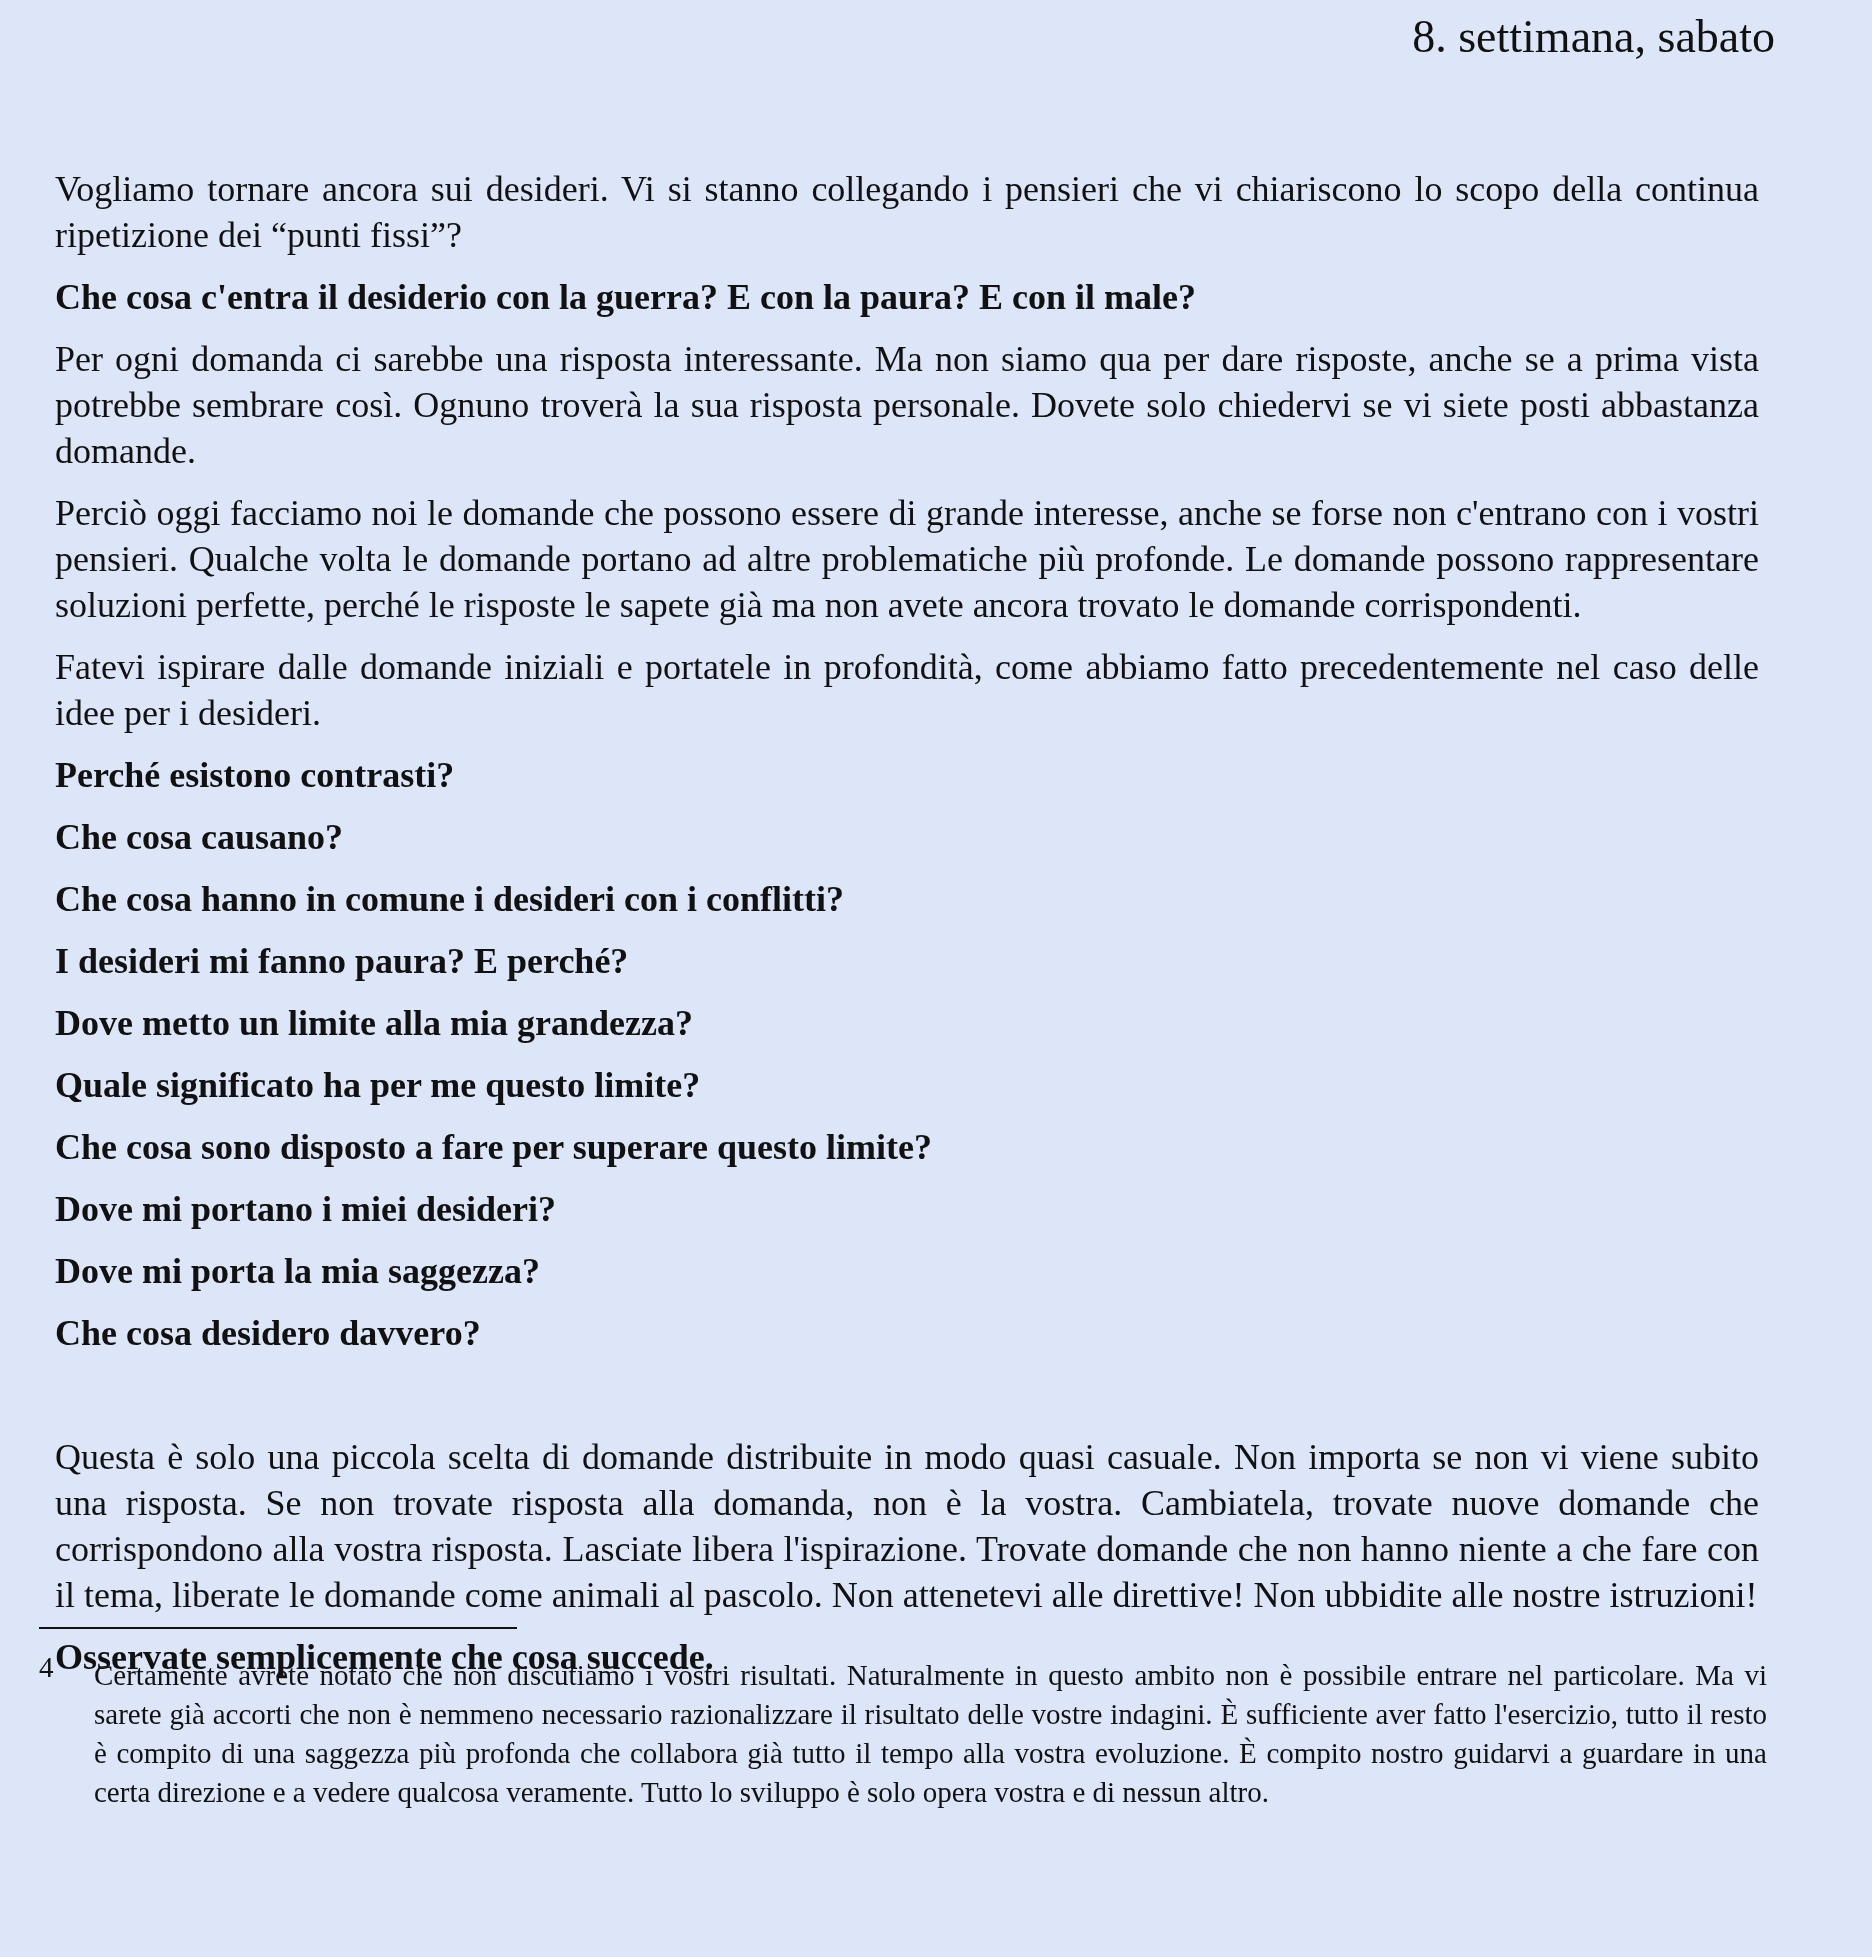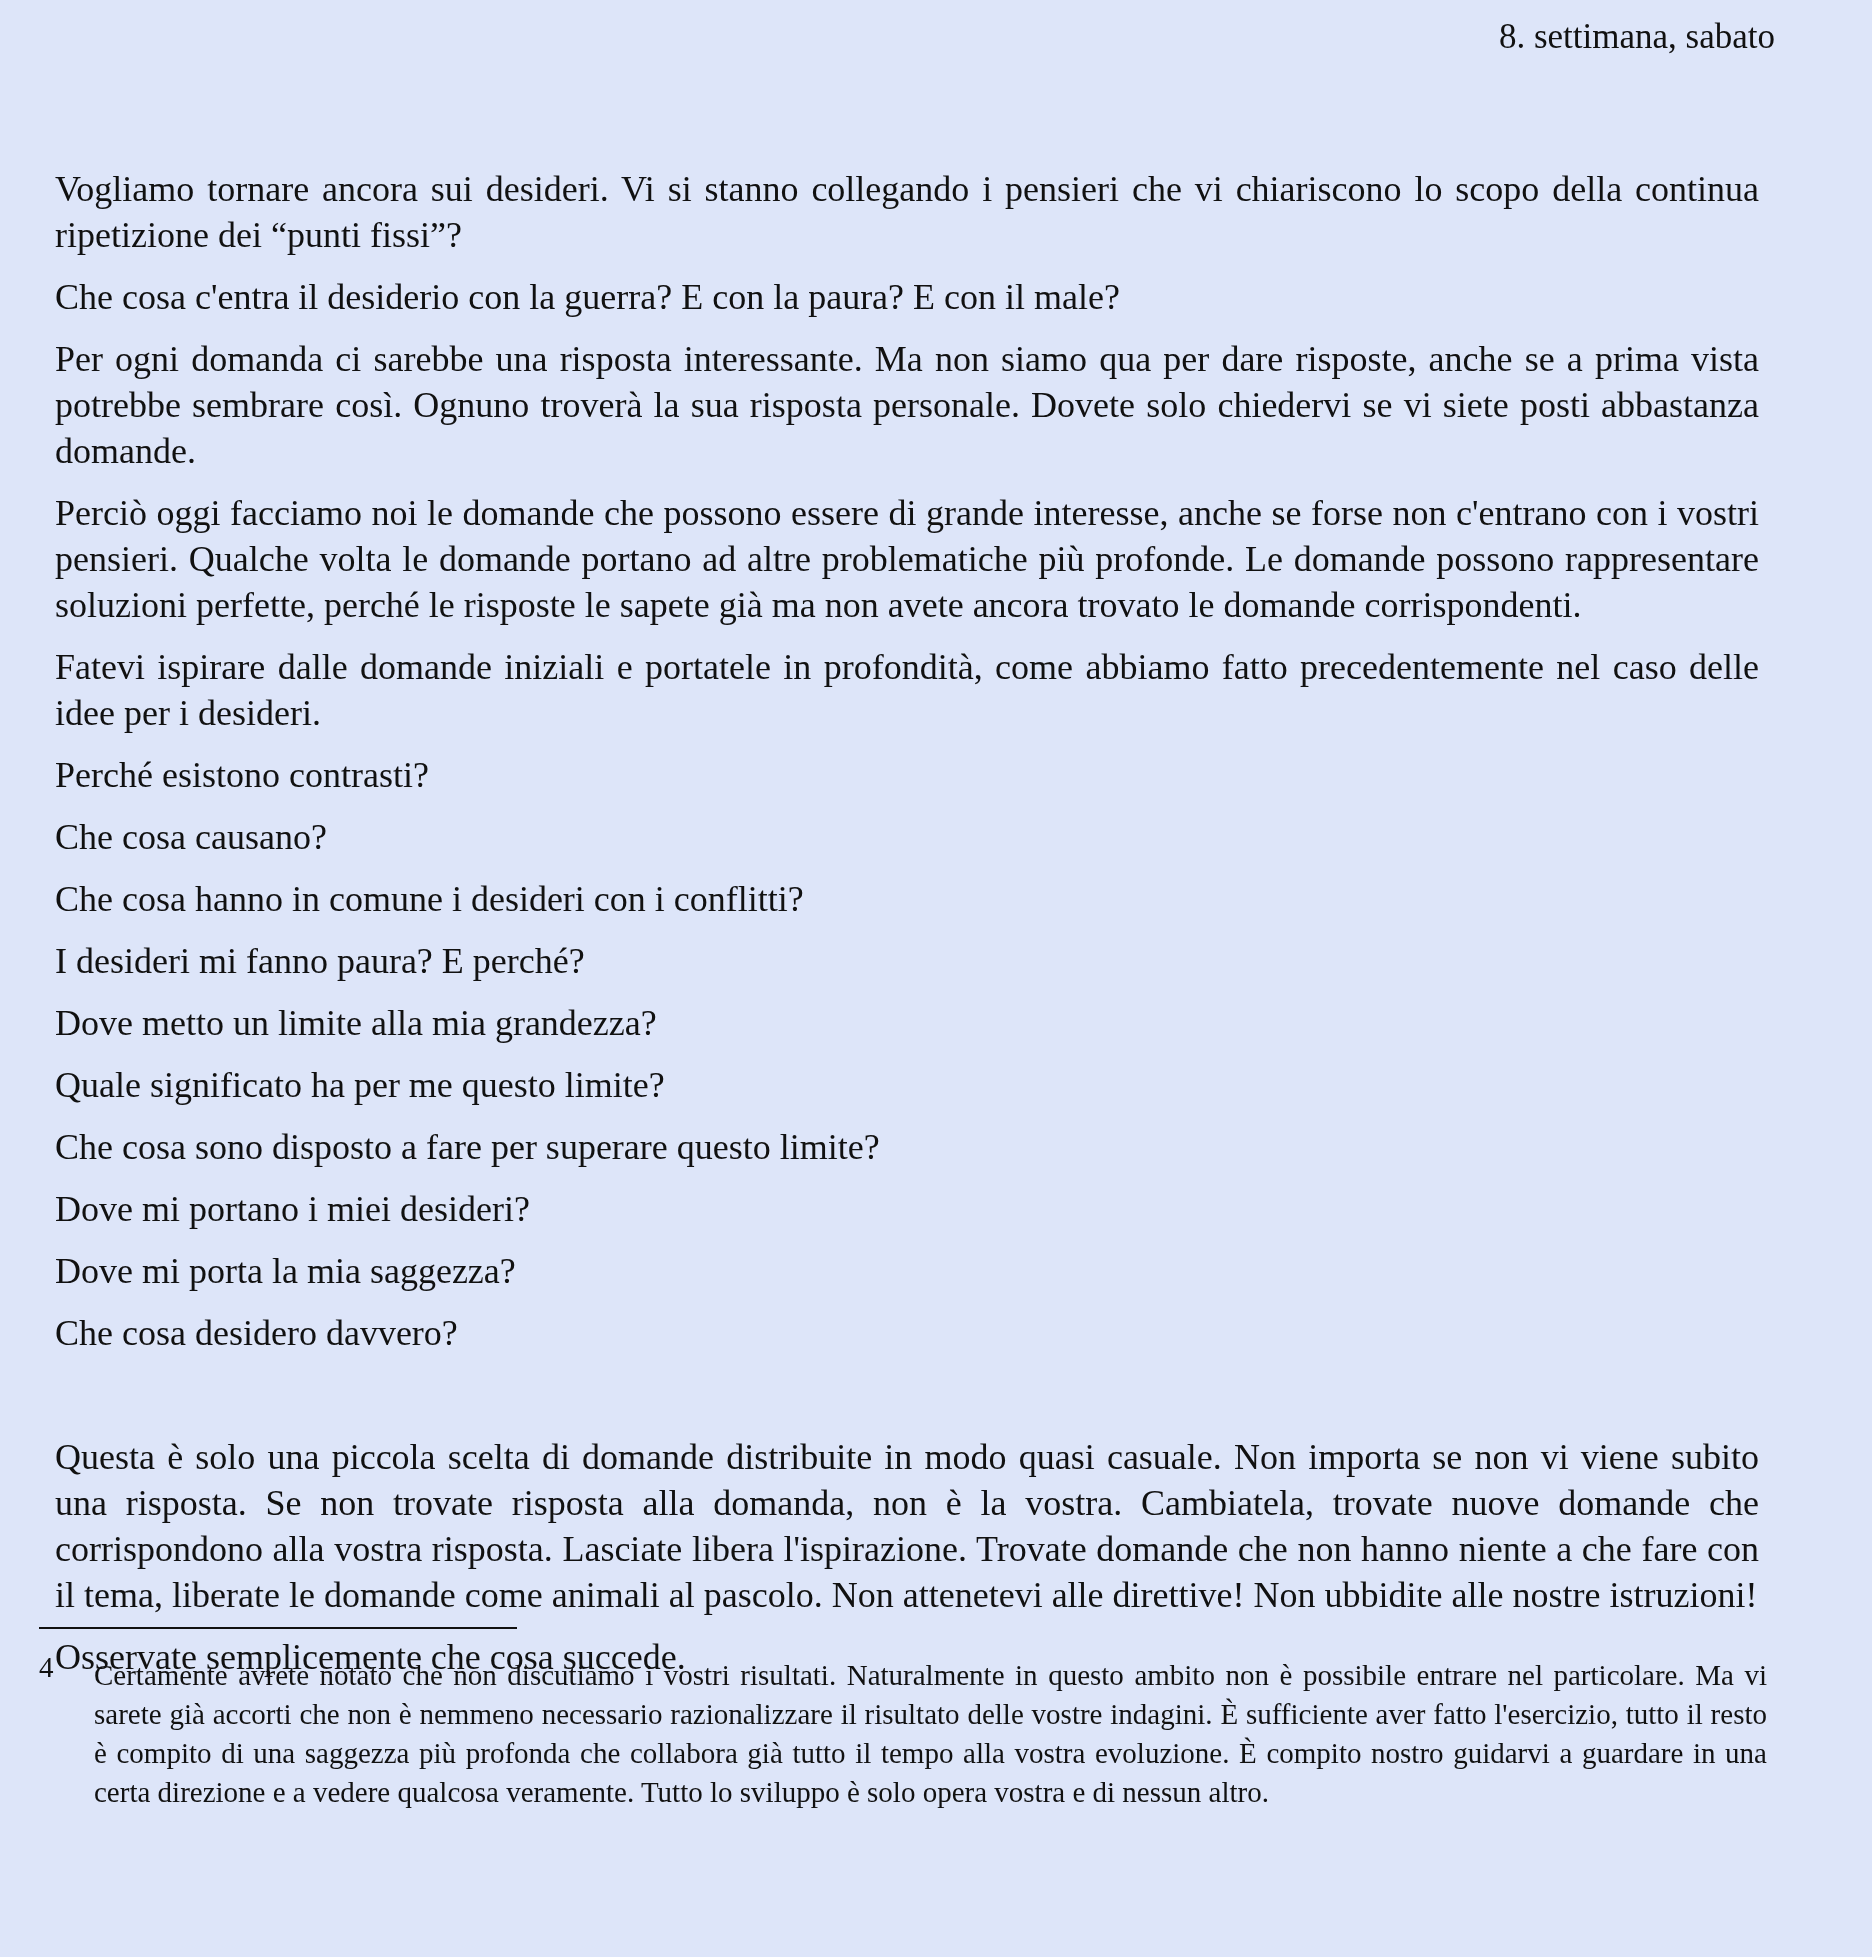--- a/index.html
+++ b/index.html
@@ -18,40 +18,41 @@
     .page {
       position: absolute;
       left: 39px;
       top: 0;
       width: 1736px;
     }
     .running-header {
       position: absolute;
       right: 0;
       top: 13.7px;
-      font-size: 35px;
+      font-size: 46px;
       line-height: 45px;
       text-align: right;
       white-space: nowrap;
     }
     .body-text {
       position: absolute;
       left: 0;
       top: 150px;
       width: 1736px;
       font-size: 36px;
       line-height: 46px;
     }
     .para {
       margin: 16px;
       text-align: justify;
       text-align-last: left;
     }
     .para.question {
       text-align: left;
+      font-weight: bold;
     }
     .blank-line {
       height: 46px;
     }
     sup.fn-ref {
       font-size: 20.5px;
       line-height: 0;
       position: relative;
       top: -3.9px;
       vertical-align: super;

